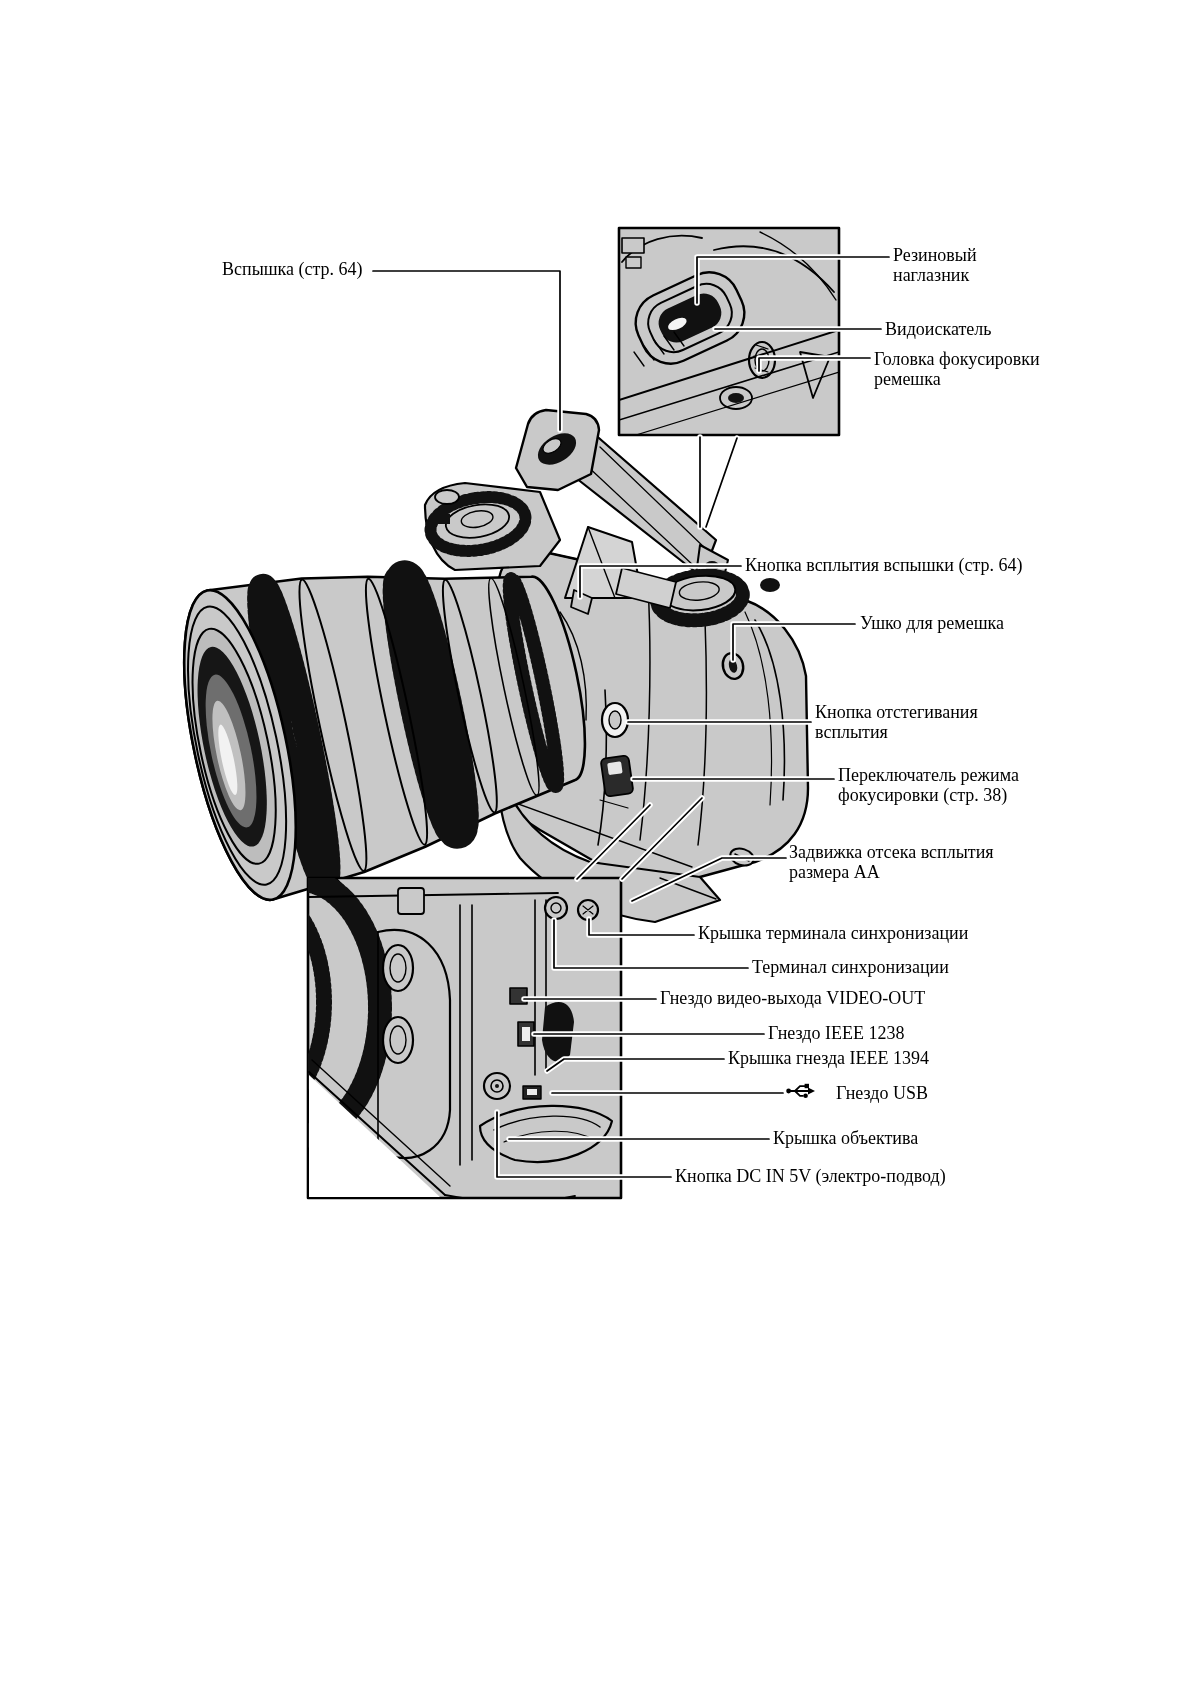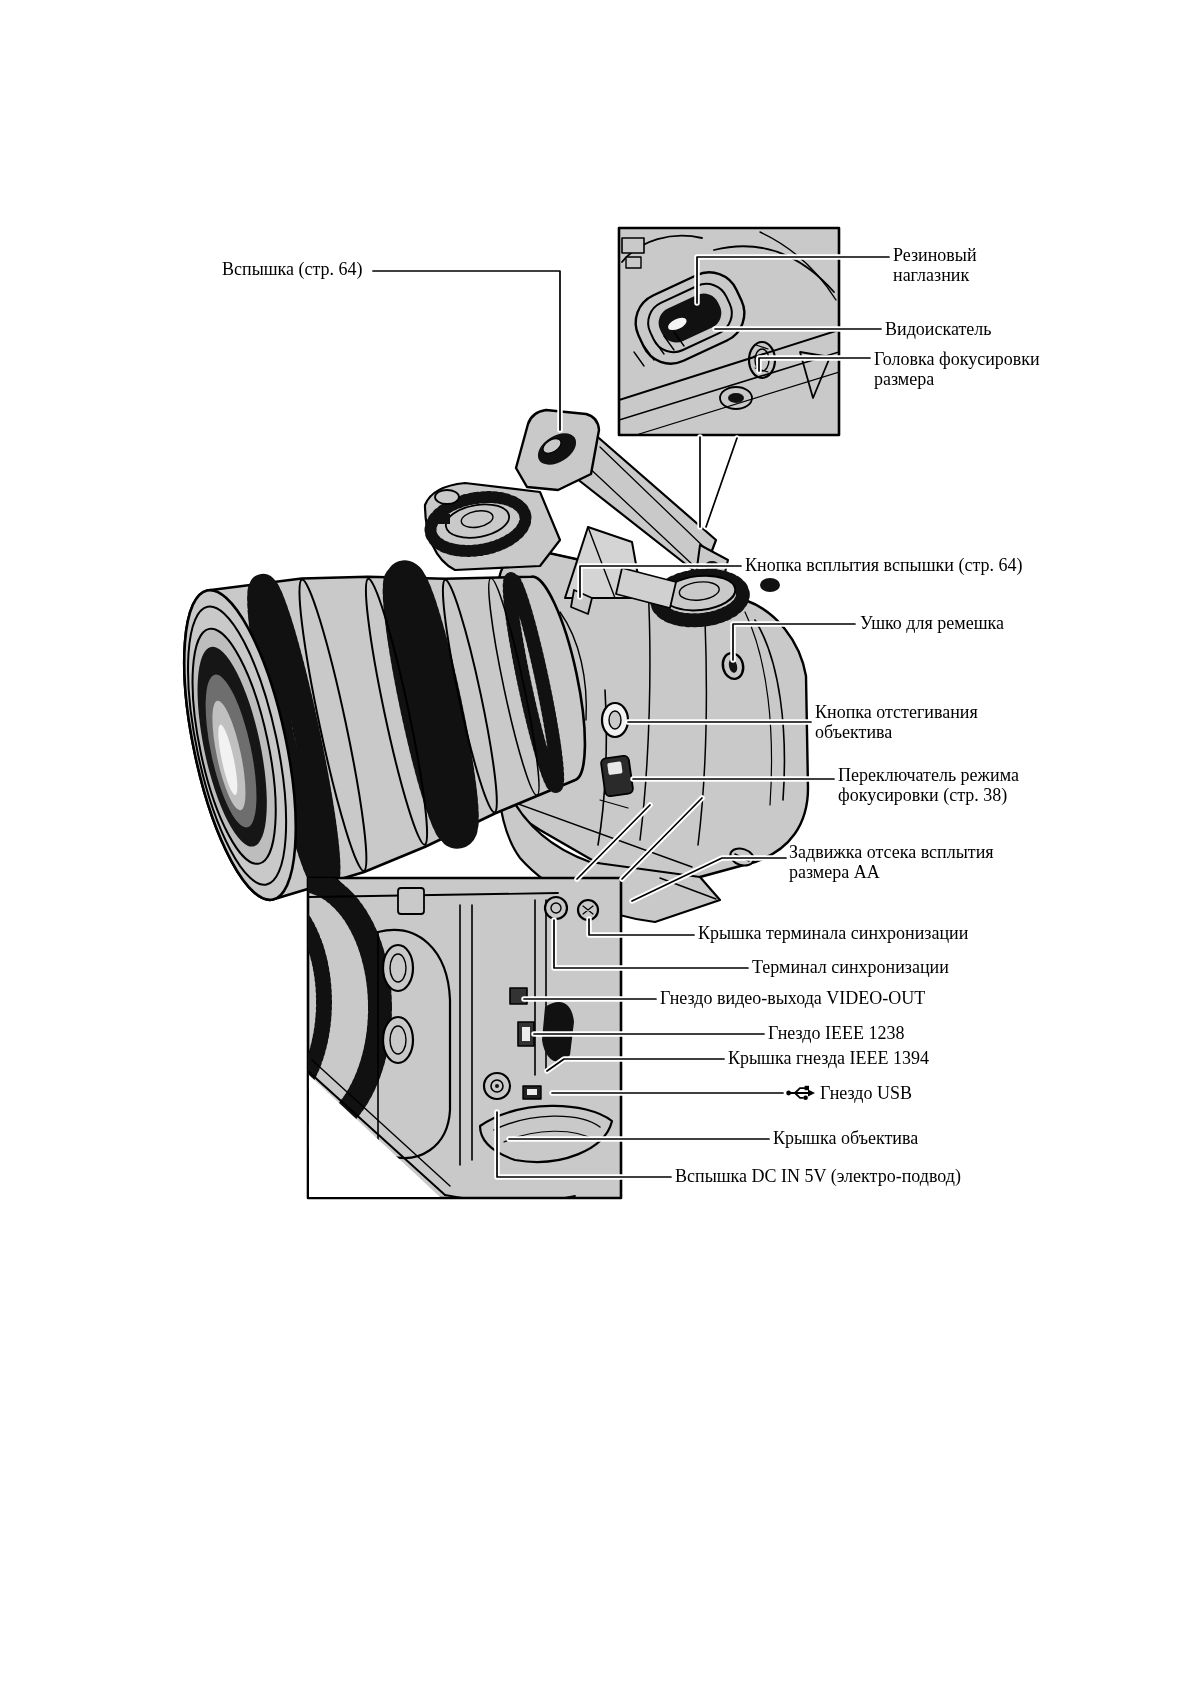--- a/index.html
+++ b/index.html
@@ -11,21 +11,21 @@
     font-family:"Liberation Serif", serif;
   }
   .art{position:absolute;left:0;top:0;}
   .label{
     position:absolute;
     font:18px/20px "Liberation Serif", serif;
     color:#000;
     white-space:nowrap;
   }
   .label span{display:block;}
-  .label.inline{display:flex;align-items:center;gap:4px;}
+  .label.inline{display:flex;gap:20px;}
   .label.inline span{display:inline;}
   .usbicon{display:inline-block;}
 </style>
 </head>
 <body>
 
 <div class="page">
 
 <svg class="art" width="1190" height="1684" viewBox="0 0 1190 1684" fill="none" stroke-linejoin="round" stroke-linecap="round">
   <defs>
@@ -268,34 +268,34 @@
   <span>Резиновый</span>
   <span>наглазник</span>
 </div>
 
 <div class="label" style="left:885px;top:319px">
   <span>Видоискатель</span>
 </div>
 
 <div class="label" style="left:874px;top:349px">
   <span>Головка фокусировки</span>
-  <span>размера</span>
+  <span>ремешка</span>
 </div>
 
 <div class="label" style="left:745px;top:555px">
   <span>Кнопка всплытия вспышки (стр. 64)</span>
 </div>
 
 <div class="label" style="left:860px;top:613px">
   <span>Ушко для ремешка</span>
 </div>
 
 <div class="label" style="left:815px;top:702px">
   <span>Кнопка отстегивания</span>
-  <span>объектива</span>
+  <span>всплытия</span>
 </div>
 
 <div class="label" style="left:838px;top:765px">
   <span>Переключатель режима</span>
   <span>фокусировки (стр. 38)</span>
 </div>
 
 <div class="label" style="left:789px;top:842px">
   <span>Задвижка отсека всплытия</span>
   <span>размера AA</span>
@@ -332,16 +332,16 @@
     <circle cx="19.6" cy="12.8" r="2.3" fill="#000"></circle>
   </svg>
   <span>Гнездо USB</span>
 </div>
 
 <div class="label" style="left:773px;top:1128px">
   <span>Крышка объектива</span>
 </div>
 
 <div class="label" style="left:675px;top:1166px">
-  <span>Вспышка DC IN 5V (электро-подвод)</span>
+  <span>Кнопка DC IN 5V (электро-подвод)</span>
 </div>
 
 </div>
 
 </body></html>

